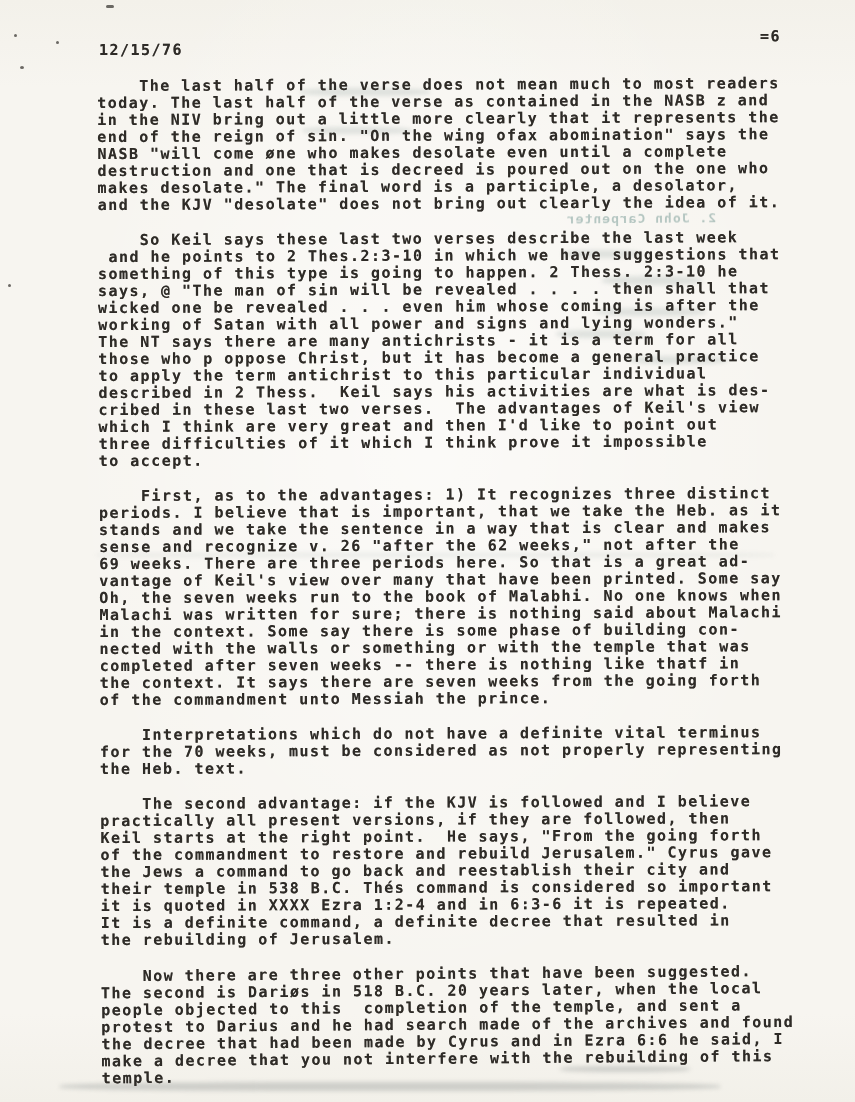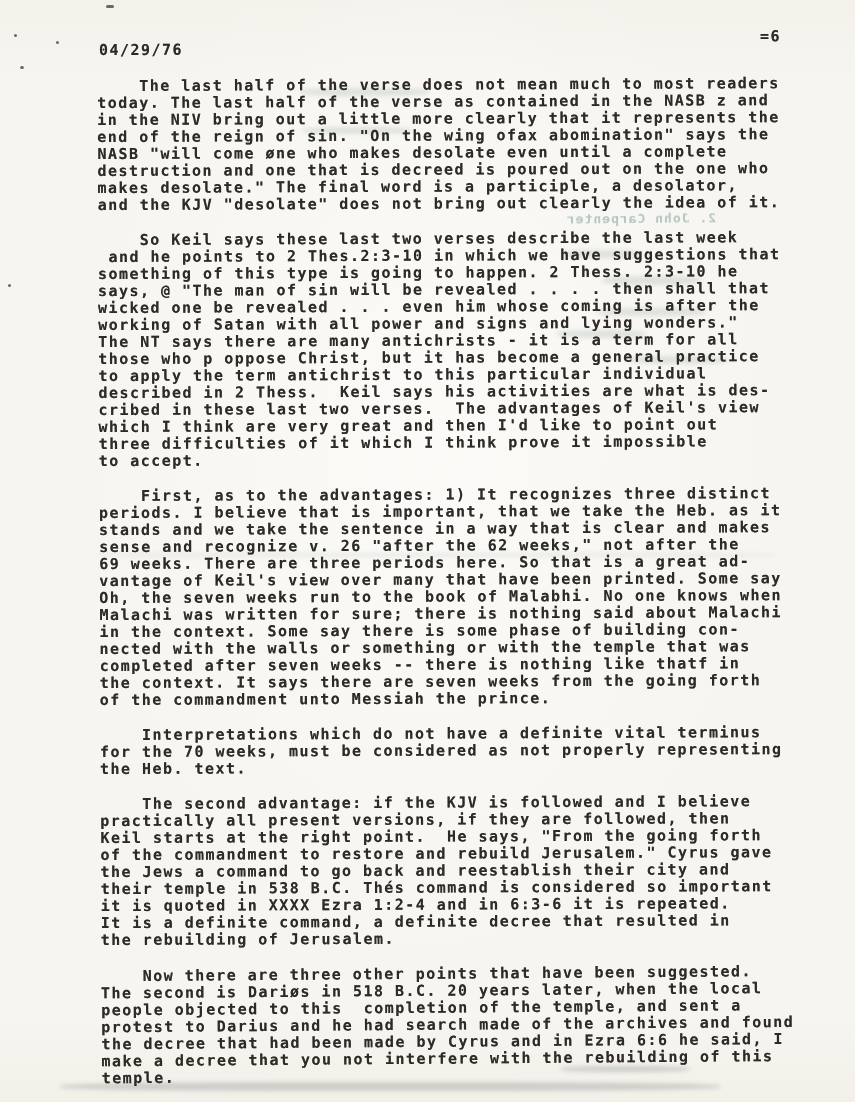--- a/index.html
+++ b/index.html
@@ -61,21 +61,21 @@
 
 <div class="speck" style="left:14px;top:34px;width:3px;height:3px;"></div>
 <div class="speck" style="left:56px;top:41px;width:3px;height:3px;"></div>
 <div class="speck" style="left:20px;top:66px;width:4px;height:3px;"></div>
 <div class="speck" style="left:106px;top:5px;width:8px;height:3px;border-radius:2px;"></div>
 <div class="speck" style="left:8px;top:284px;width:3px;height:3px;"></div>
 
 <div class="ghost-text">2. John Carpenter</div>
 
 <div class="typed">
-  <div class="date">04/29/76</div>
+  <div class="date">12/15/76</div>
   <div class="pagenum">=6</div>
 
   <div class="bodycol">
     <pre class="para">    The last half of the verse does not mean much to most readers
 today. The last half of the verse as contained in the NASB z and
 in the NIV bring out a little more clearly that it represents the
 end of the reign of sin. "On the wing ofax abomination" says the
 NASB "will come øne who makes desolate even until a complete
 destruction and one that is decreed is poured out on the one who
 makes desolate." The final word is a participle, a desolator,

